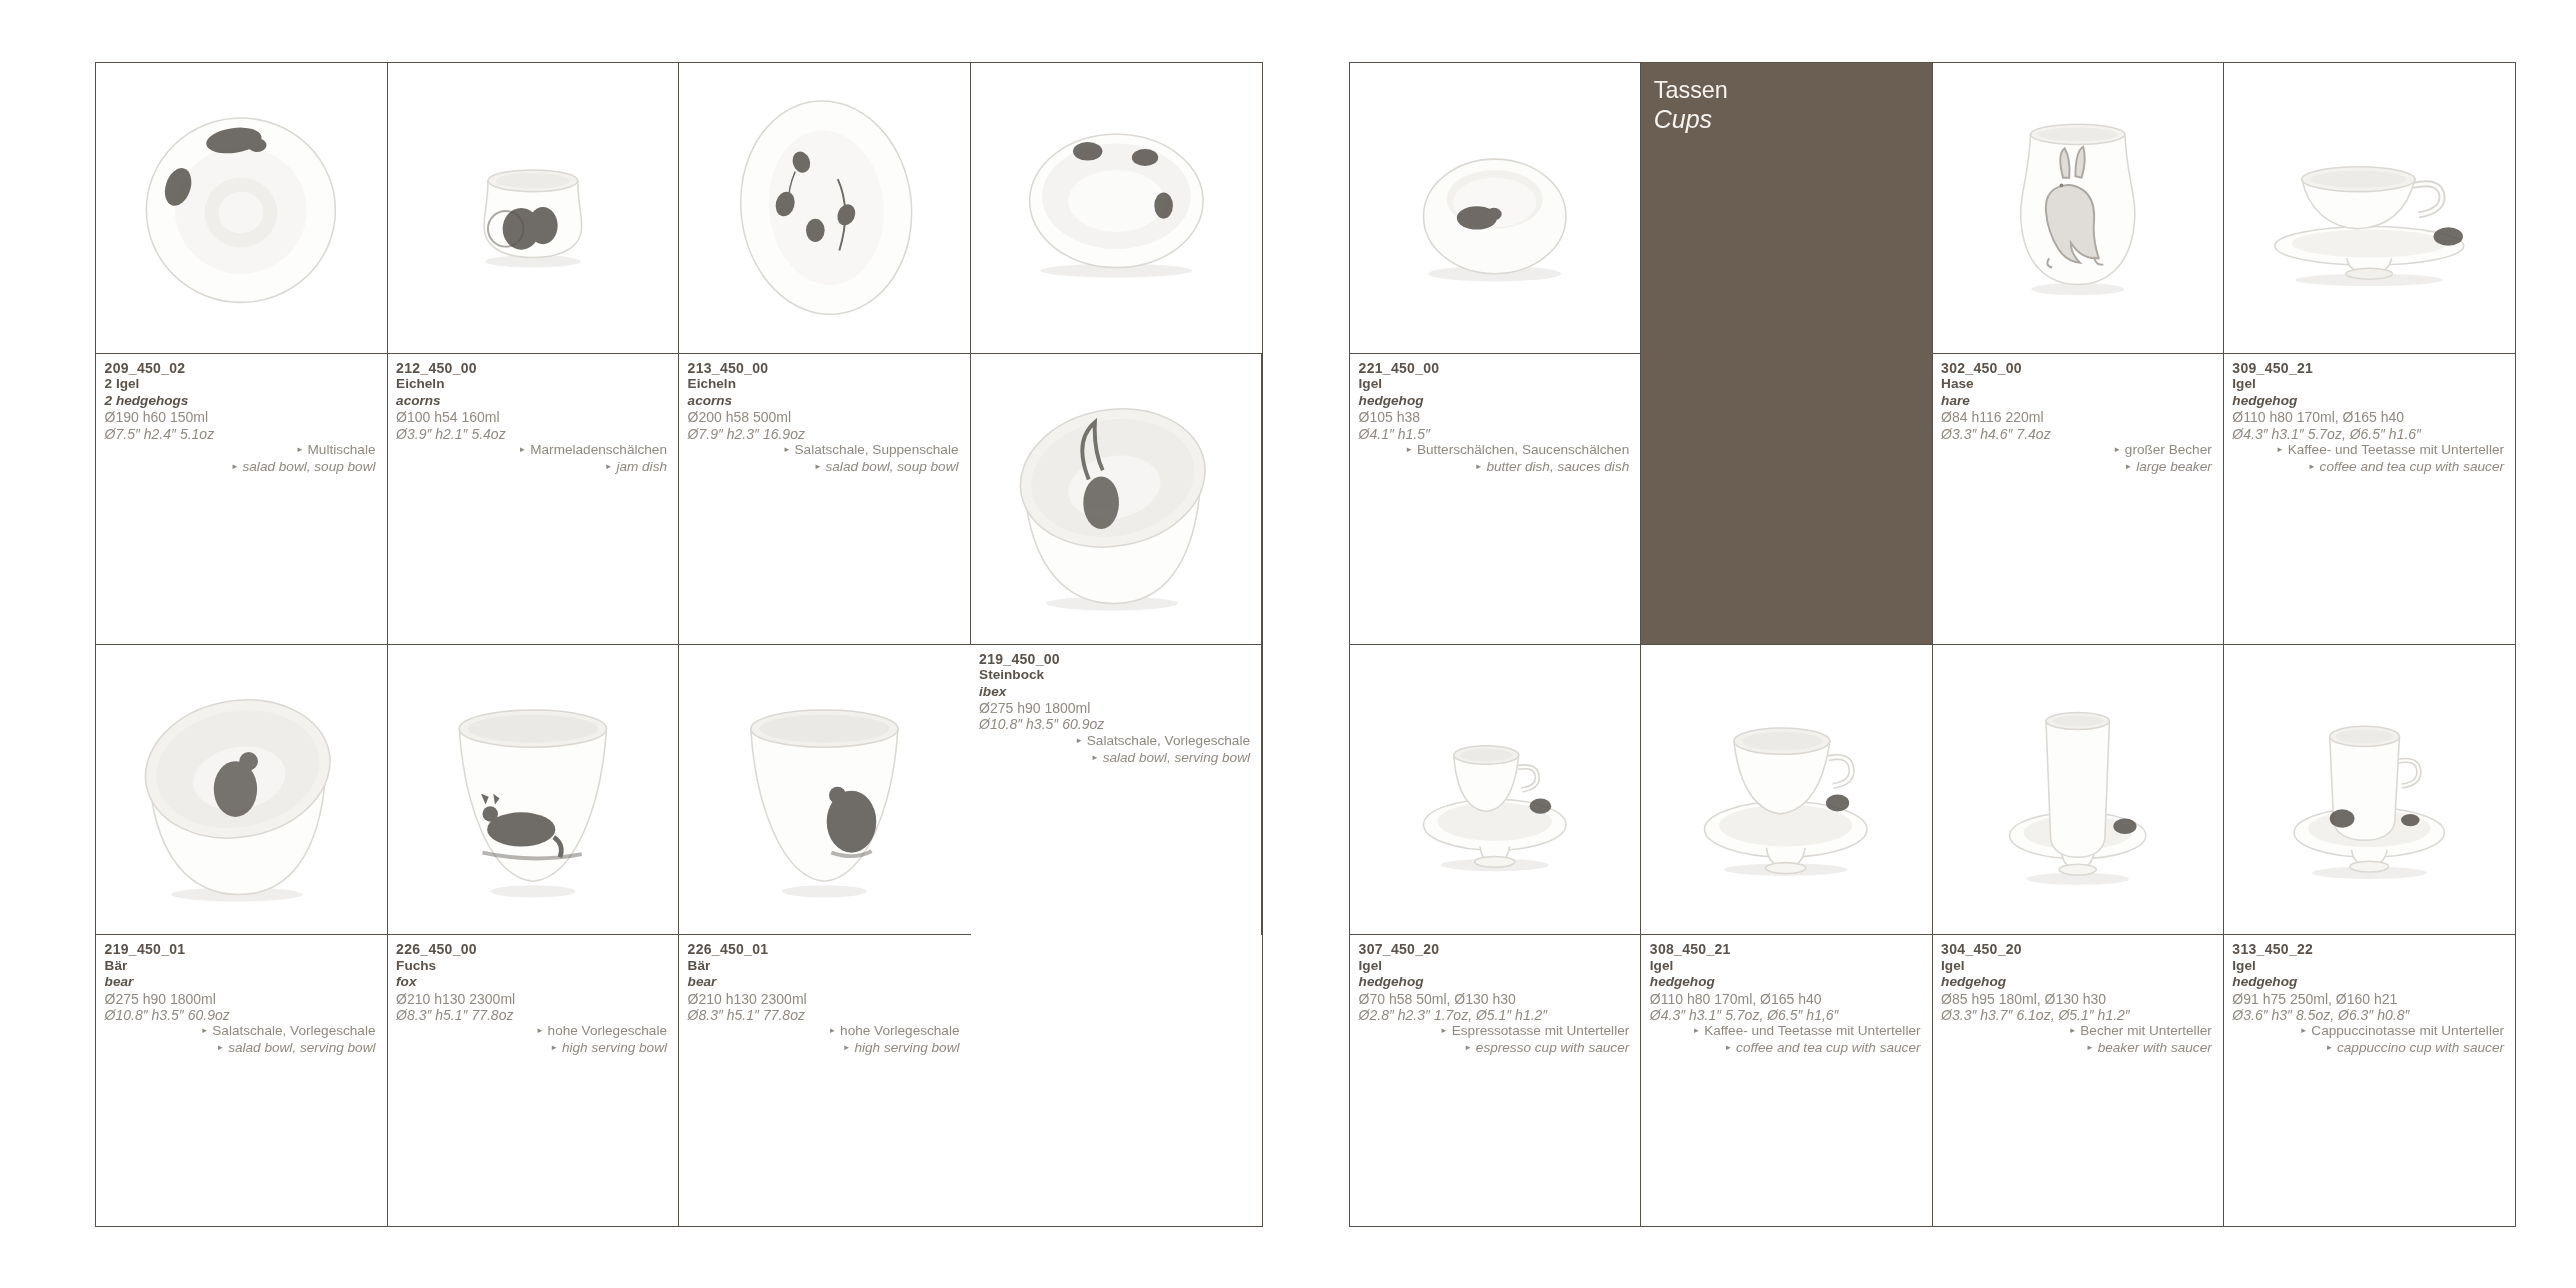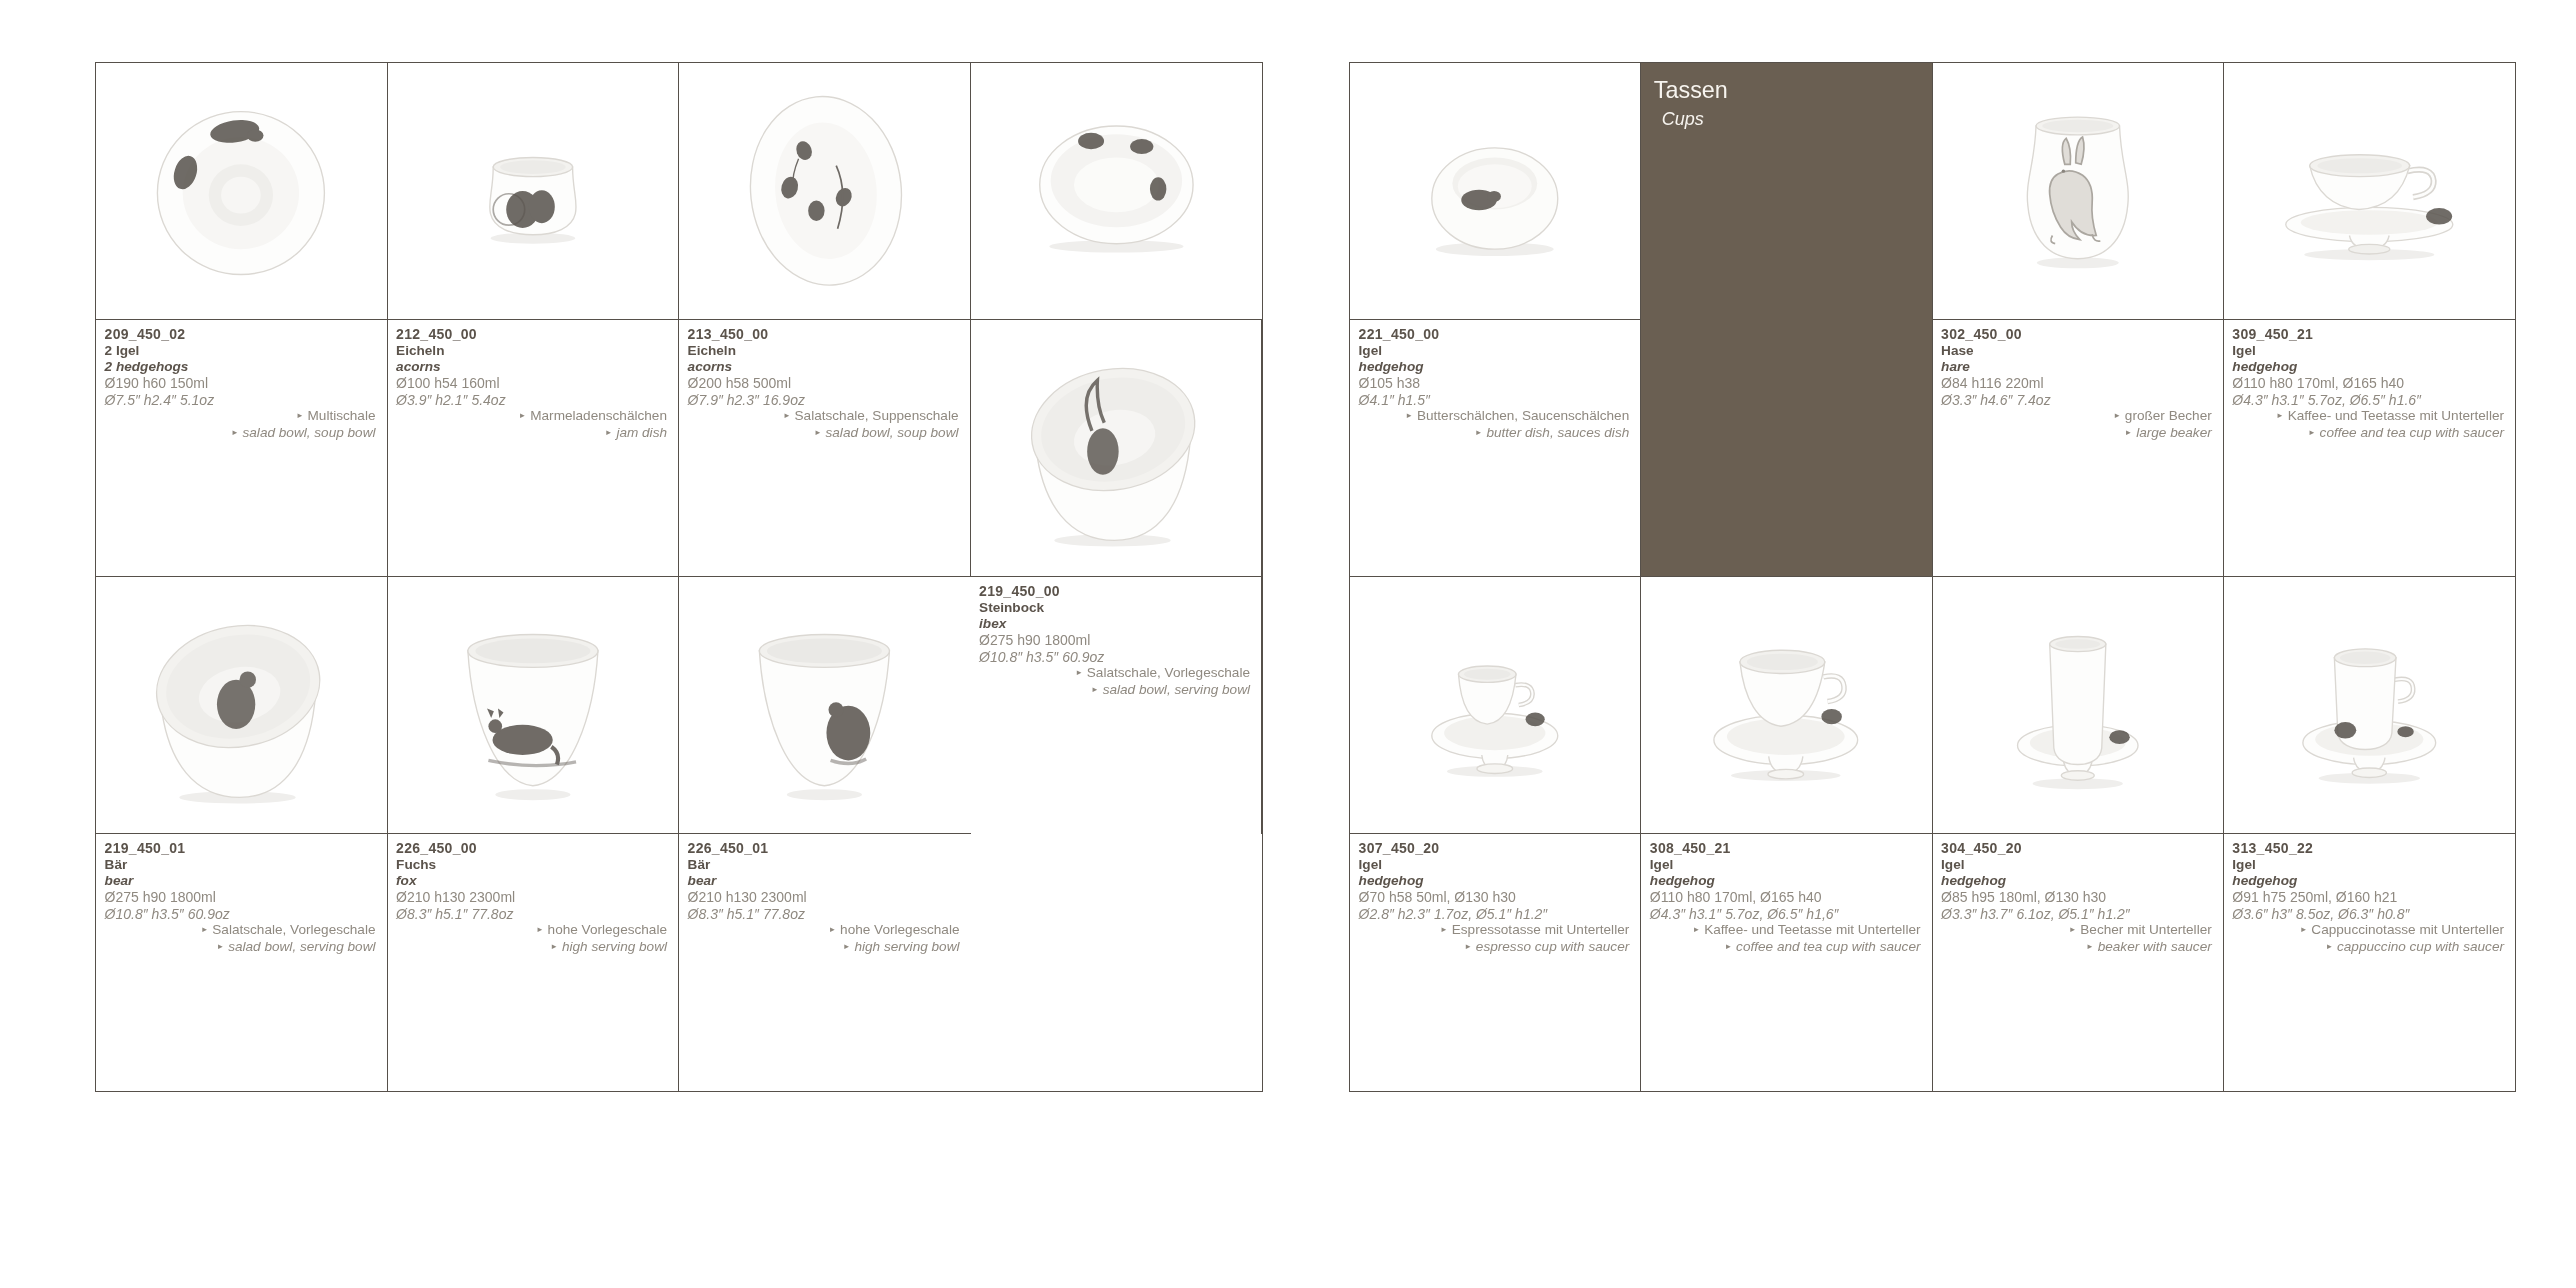--- a/index.html
+++ b/index.html
@@ -1,19 +1,19 @@
 <!DOCTYPE html>
 <html style="font-size:12.5px"><head>
 <meta charset="utf-8">
 <style>
   html,body{margin:0;padding:0;background:#ffffff;}
   body{font-family:"Liberation Sans", sans-serif; -webkit-font-smoothing:antialiased;}
   .canvas{position:relative;width:2576px;height:1288px;background:#ffffff;overflow:hidden;}
 
-  .grid{position:absolute;top:62px;height:1030px;display:grid;
+  .grid{position:absolute;top:62px;height:1165px;display:grid;
         grid-template-columns:repeat(4,1fr);grid-template-rows:repeat(4,1fr);
         border:1.6px solid #56504a;box-sizing:border-box;background:#fff;}
   .grid.left{left:61px;width:1168px;margin-left:34px;}
   .grid.right{left:1349px;width:1167px;}
 
   .cell{border-right:1.6px solid #56504a;border-bottom:1.6px solid #56504a;
         box-sizing:border-box;min-width:0;min-height:0;position:relative;overflow:hidden;background:#fff;}
   .cell.c4{border-right:none;}
   .cell.r4{border-bottom:none;}
 
@@ -23,21 +23,21 @@
   .pid{font-weight:bold;font-size:14px;line-height:16.4px;letter-spacing:0.3px;}
   .pname{font-weight:bold;font-size:13.6px;line-height:16.4px;}
   .it{font-style:italic;}
   .dims{font-size:14px;line-height:16.4px;color:#8f8980;}
   .desc{font-size:13.6px;line-height:15px;color:#8f8980;white-space:nowrap;text-align:right;}
   .arr{font-size:7.8px;display:inline-block;transform:translateY(-1.6px);margin-right:3.9px;color:#8f8980;}
 
   .hdr{background:#6a5f52;color:#f7f4ef;padding:12.5px 0 0 12.5px;
        border-right:1.6px solid #56504a;border-bottom:1.6px solid #56504a;box-sizing:border-box;}
   .hdr-de{font-size:23.4px;line-height:29px;font-weight:400;}
-  .hdr-en{font-size:18px;line-height:29px;font-style:italic;font-weight:400;margin-left:8px;}
+  .hdr-en{font-size:25px;line-height:29px;font-style:italic;font-weight:400;}
 
   .defs{position:absolute;width:0;height:0;overflow:hidden;}
 </style>
 </head>
 <body>
 
 <svg class="defs" aria-hidden="true">
   <defs>
     <symbol id="v-209" viewBox="0 0 375 374">
       <ellipse cx="187" cy="190" rx="122" ry="119" fill="#fdfdfc" stroke="#dbd8d3" stroke-width="2"></ellipse>

